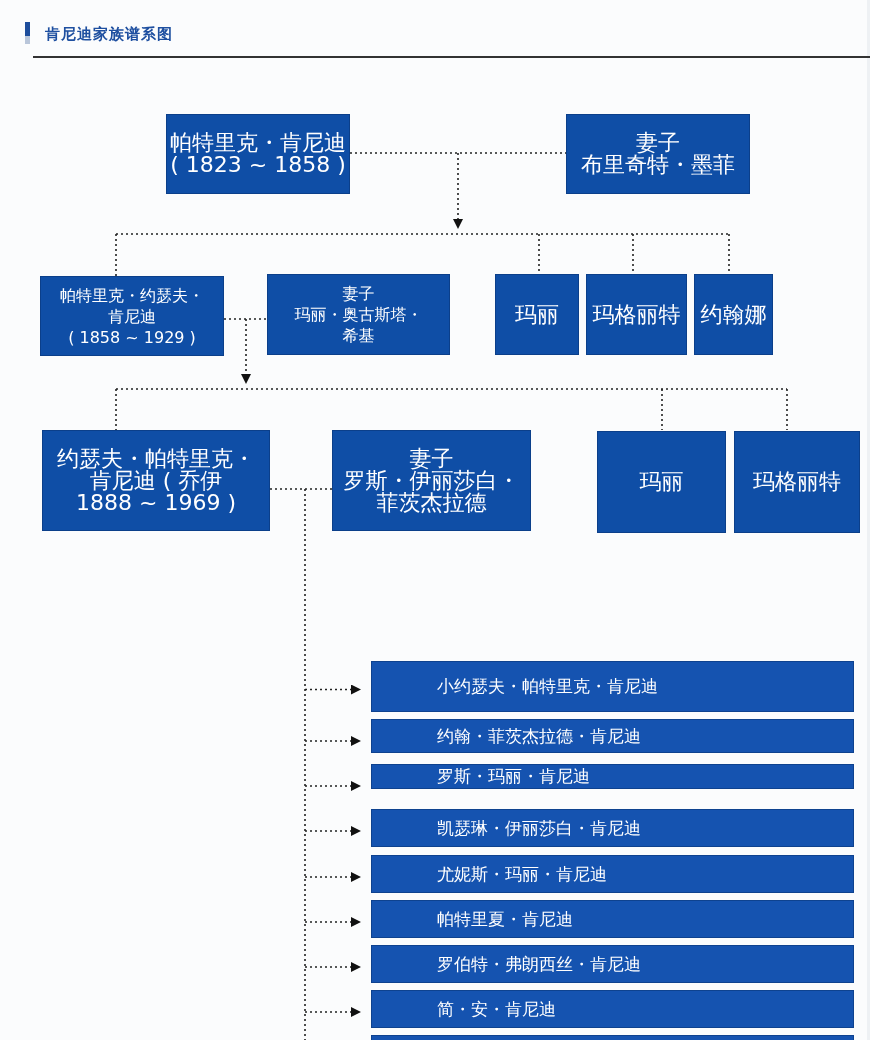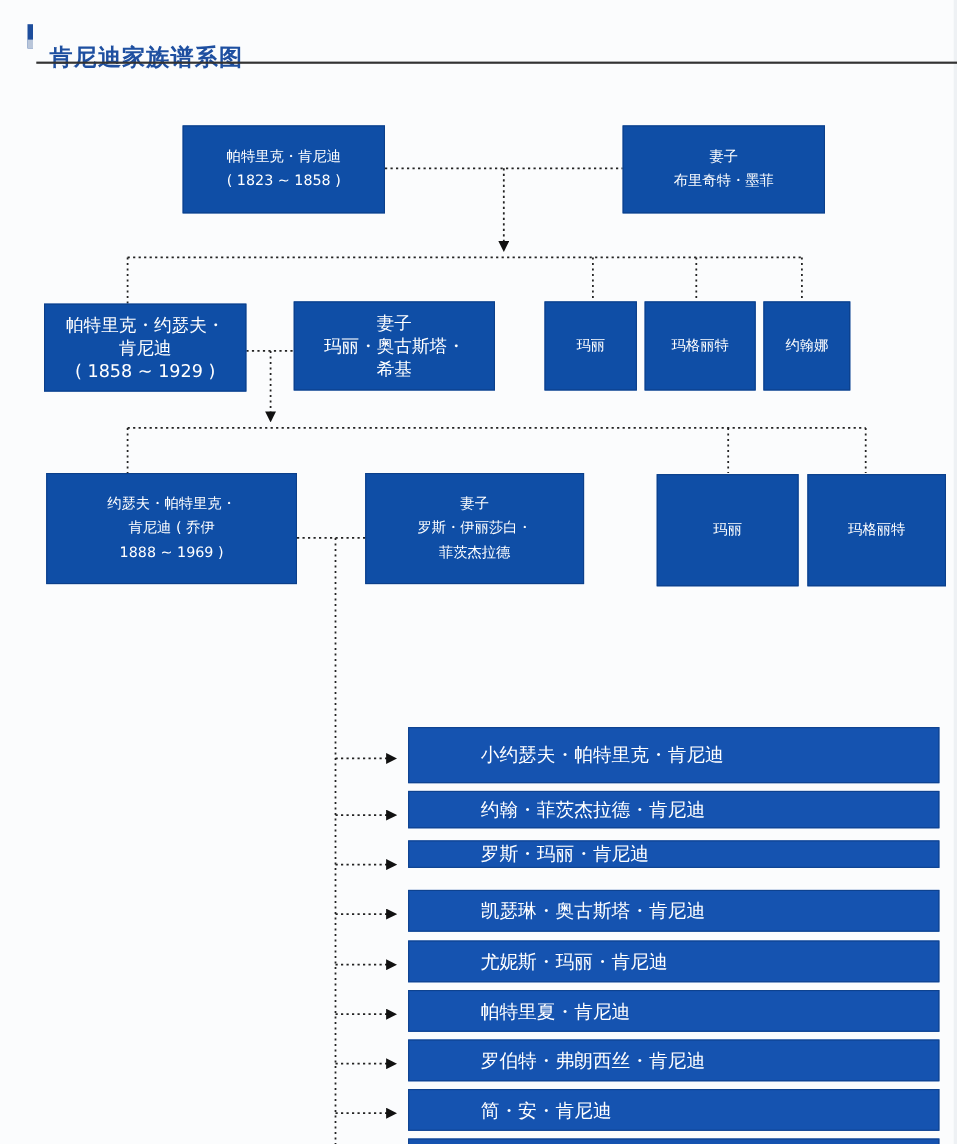--- a/index.html
+++ b/index.html
@@ -14,30 +14,30 @@
     background: #eef1f4;
   }
   .title-bar-mark {
     position: absolute; left: 25px; top: 22px; width: 5px; height: 22px;
     background: #1d4d9c;
   }
   .title-bar-mark::after {
     content: ""; position: absolute; left: 0; top: 14px; width: 5px; height: 8px; background: #b9c6da;
   }
   .title {
-    position: absolute; left: 45px; top: 38px;
-    font-size: 21px; font-weight: bold; color: #1e4fa0; letter-spacing: 1px; font-family: Liberation Serif, serif;
+    position: absolute; left: 45px; top: 25px;
+    font-size: 15px; font-weight: bold; color: #1e4fa0; letter-spacing: 1px; font-family: Liberation Serif, serif;
   }
   .title-rule {
     position: absolute; left: 33px; top: 56px; width: 837px; height: 2px; background: #333;
   }
   .box {
     position: absolute; background: #0f4ea6; color: #fff;
     display: flex; align-items: center; justify-content: center; text-align: center;
-    font-size: 13px; line-height: 22px; box-sizing: border-box;
+    font-size: 22px; line-height: 22px; box-sizing: border-box;
     border: 1px solid #0b3f8a;
   }
   .box .inner { display: flex; flex-direction: column; align-items: center; }
   .child-row {
     position: absolute; left: 371px; width: 483px; background: #1553b0; color: #fff;
     font-size: 17px; box-sizing: border-box; border: 1px solid #0e428f;
     display: flex; align-items: center; padding-left: 65px;
   }
   svg.lines { position: absolute; left: 0; top: 0; }
 </style>
@@ -152,21 +152,21 @@
   <div class="child-row" style="top:661px;height:51px;">
       <span>小约瑟夫・帕特里克・肯尼迪</span>
     </div>
   <div class="child-row" style="top:719px;height:34px;">
       <span>约翰・菲茨杰拉德・肯尼迪</span>
     </div>
   <div class="child-row" style="top:764px;height:25px;">
       <span>罗斯・玛丽・肯尼迪</span>
     </div>
   <div class="child-row" style="top:809px;height:38px;">
-      <span>凯瑟琳・奥古斯塔・肯尼迪</span>
+      <span>凯瑟琳・伊丽莎白・肯尼迪</span>
     </div>
   <div class="child-row" style="top:855px;height:38px;">
       <span>尤妮斯・玛丽・肯尼迪</span>
     </div>
   <div class="child-row" style="top:900px;height:38px;">
       <span>帕特里夏・肯尼迪</span>
     </div>
   <div class="child-row" style="top:945px;height:38px;">
       <span>罗伯特・弗朗西丝・肯尼迪</span>
     </div>

